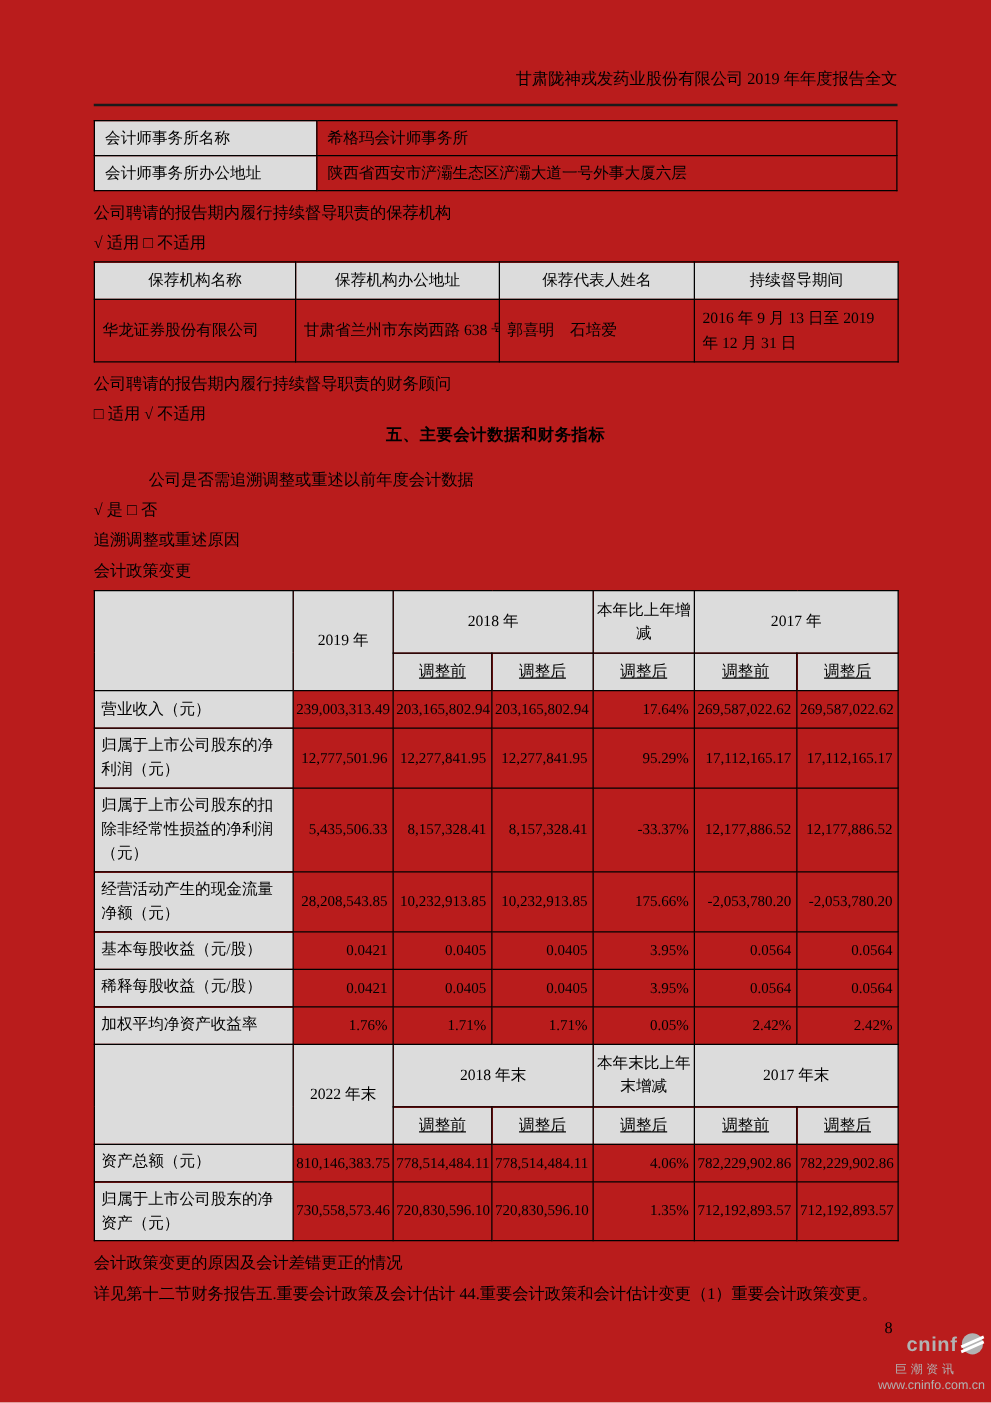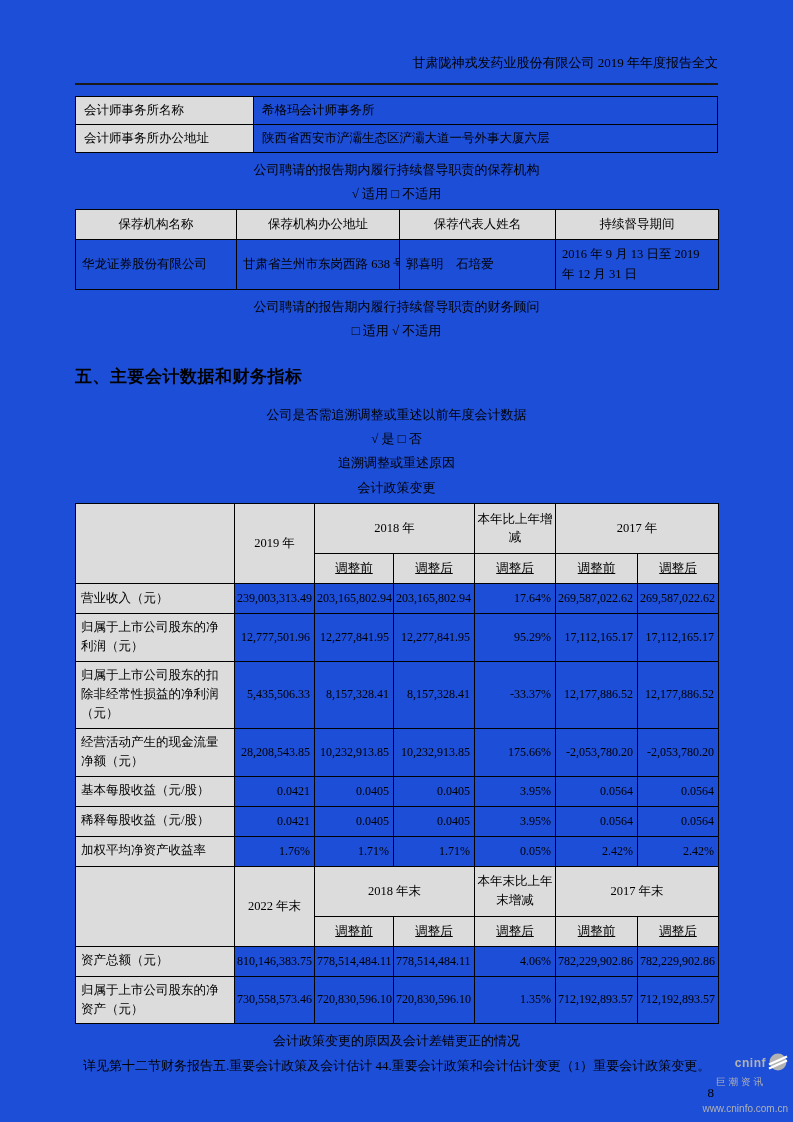--- a/index.html
+++ b/index.html
@@ -5,21 +5,21 @@
   * { box-sizing: border-box; margin: 0; padding: 0; }
   html, body { background: #ffffff; }
   body {
     width: 793px; height: 1122px;
     font-family: "Liberation Serif", "DejaVu Serif", serif;
     color: #000;
   }
   .page {
     position: relative;
     width: 793px; height: 1122px;
-    background: #1d4ed8;
+    background: #b91c1c;
     overflow: hidden;
   }
   .content {
     position: absolute;
     left: 75px; top: 0;
     width: 643px;
   }
   .doc-header {
     padding-top: 54px;
     padding-bottom: 11px;
@@ -34,32 +34,32 @@
   }
   td {
     border: 1px solid #000;
     font-size: 12.5px;
     vertical-align: middle;
     overflow: hidden;
   }
   .shaded { background: #dcdcdc; }
   .t1 { margin-top: 11px; }
   .t1 td { height: 28px; padding: 4px 8px; }
-  .para { margin-top: 9px; font-size: 13px; line-height: 1.18; text-align: center; }
+  .para { margin-top: 9px; font-size: 13px; line-height: 1.18; }
   .t2 { margin-top: 7px; padding-left: 36px; }
   .t2 .hc { height: 30px; text-align: center; padding: 3px 2px; }
   .t2 .val { padding: 4px 6px; line-height: 1.65; height: 50px; }
   .t2 .nowrap { white-space: nowrap; }
   .sec-heading {
-    margin-top: 26px;
-    font-size: 17px;
+    font-size: 13px;
     font-weight: bold;
     letter-spacing: 0.5px;
-  }
-  .sec-heading + .para { margin-top: 19px; }
+    text-align: center;
+  }
+  .sec-heading + .para { margin-top: 19px; margin-left: 44px; }
   .fin { margin-top: 8px; }
   .fin .hc {
     text-align: center;
     padding: 3px 2px;
     line-height: 1.5;
   }
   .fin tr.h-top td { height: 50px; }
   .fin tr.h-sub td { height: 30px; text-decoration: underline; }
   .fin .lbl {
     text-align: left;
@@ -85,33 +85,33 @@
     text-align: right;
     color: #b2b2b2;
     line-height: 1.1;
   }
   .logo-top {
     display: flex; align-items: center; justify-content: flex-end; gap: 2px;
   }
   .logo-brand {
     font-family: "Liberation Sans", sans-serif;
     font-weight: bold;
-    font-size: 12px;
+    font-size: 16px;
     letter-spacing: 0.5px;
   }
   .logo-cn {
     font-size: 9.5px;
     letter-spacing: 3px;
     margin-top: 1px;
     padding-right: 22px;
   }
   .logo-url {
     font-family: "Liberation Sans", sans-serif;
     font-size: 10px;
-    margin-top: 16px;
+    margin-top: 2px;
   }
 </style>
 </head>
 <body>
 
 <div class="page">
   <div class="content">
 
     <div class="doc-header">
       <span>甘肃陇神戎发药业股份有限公司 2019 年年度报告全文</span>

